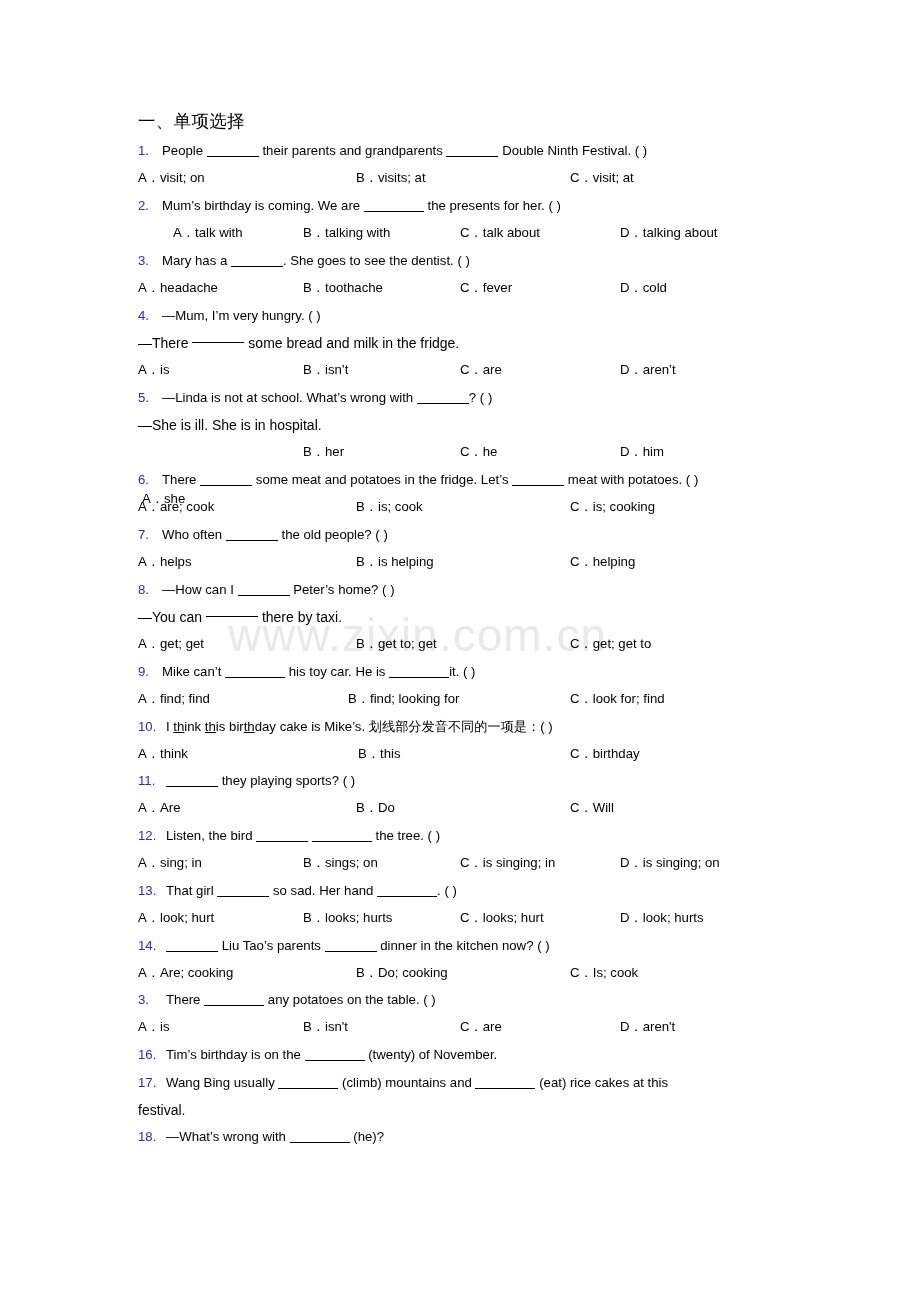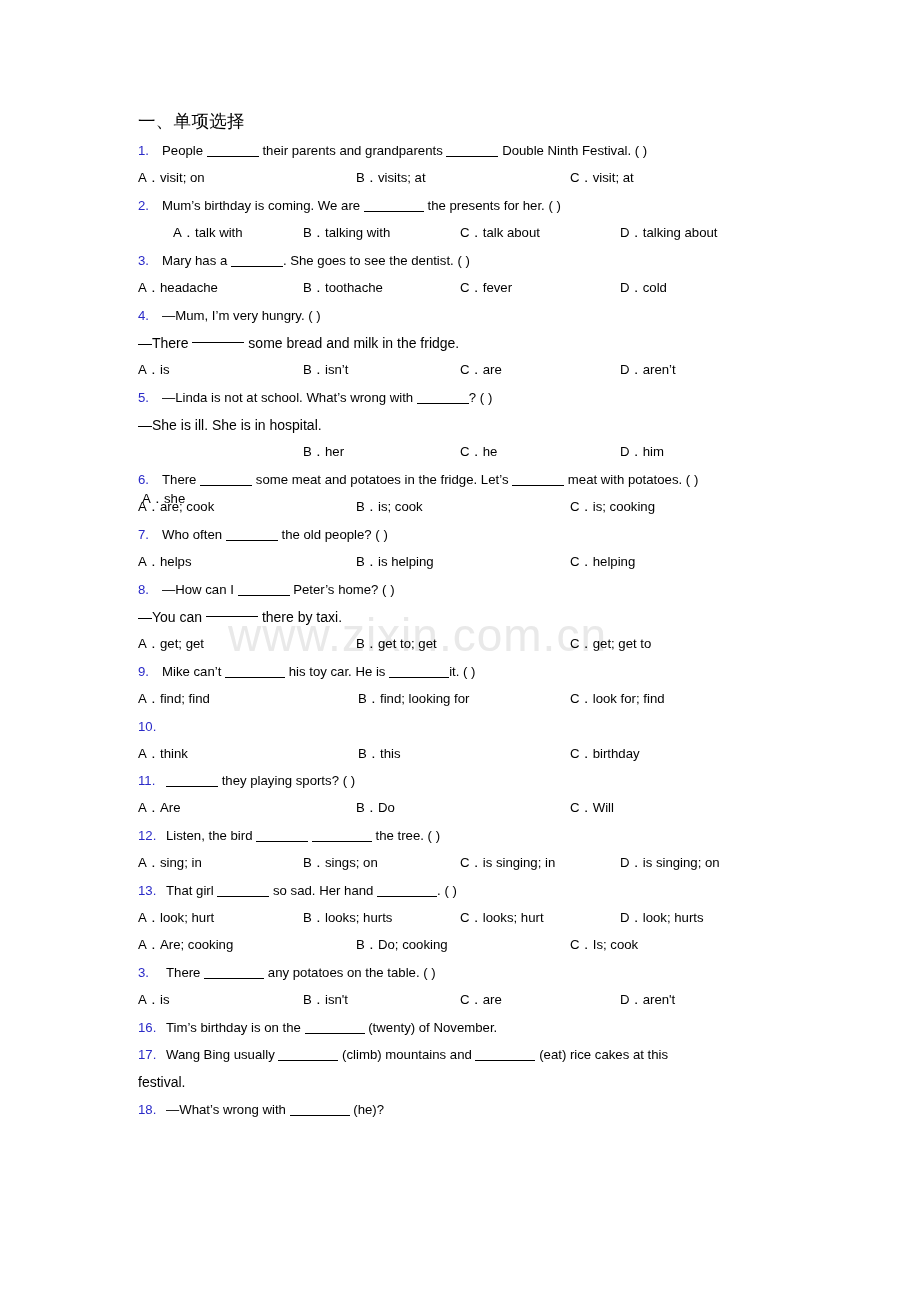--- a/index.html
+++ b/index.html
@@ -202,26 +202,27 @@
       <span class="opt" style="left:218px;">B．get to; get</span>
       <span class="opt" style="left:432px;">C．get; get to</span>
     </div>
 
     <div class="qline">
       <span class="qnum">9.</span>
       <span class="qbody"><span>Mike can’t</span> <span class="blank b-lg"></span> <span>his toy car. He is</span> <span class="blank b-lg"></span><span>it. (    )</span></span>
     </div>
     <div class="opts">
       <span class="opt" style="left:0px;">A．find; find</span>
-      <span class="opt" style="left:220px;">B．find; looking for</span>
+      <span class="opt" style="left:210px;">B．find; looking for</span>
       <span class="opt" style="left:432px;">C．look for; find</span>
     </div>
 
     <div class="qline">
       <span class="qnum two">10.</span>
+      <span class="qbody"><span>I </span><span class="u">th</span><span>ink </span><span class="u">th</span><span>is bir</span><span class="u">th</span><span>day cake is Mike’s. 划线部分发音不同的一项是：(    )</span></span>
     </div>
     <div class="opts">
       <span class="opt" style="left:0px;">A．think</span>
       <span class="opt" style="left:220px;">B．this</span>
       <span class="opt" style="left:432px;">C．birthday</span>
     </div>
 
     <div class="qline">
       <span class="qnum two">11.</span>
       <span class="qbody"><span class="blank b-md"></span> <span>they playing sports? (   )</span></span>
@@ -247,20 +248,24 @@
       <span class="qnum two">13.</span>
       <span class="qbody"><span>That girl</span> <span class="blank b-md"></span> <span>so sad. Her hand</span> <span class="blank b-lg"></span><span>. (  )</span></span>
     </div>
     <div class="opts">
       <span class="opt" style="left:0px;">A．look; hurt</span>
       <span class="opt" style="left:165px;">B．looks; hurts</span>
       <span class="opt" style="left:322px;">C．looks; hurt</span>
       <span class="opt" style="left:482px;">D．look; hurts</span>
     </div>
 
+    <div class="qline">
+      <span class="qnum two">14.</span>
+      <span class="qbody"><span class="blank b-md"></span> <span>Liu Tao’s parents</span> <span class="blank b-md"></span> <span>dinner in the kitchen now? (   )</span></span>
+    </div>
     <div class="opts">
       <span class="opt" style="left:0px;text-align:right;">A．Are; cooking</span>
       <span class="opt" style="left:218px;">B．Do; cooking</span>
       <span class="opt" style="left:432px;">C．Is; cook</span>
     </div>
 
     <div class="qline">
       <span class="qnum two">3.</span>
       <span class="qbody"><span>There</span> <span class="blank b-lg"></span> <span>any potatoes on the table. (  )</span></span>
     </div>

